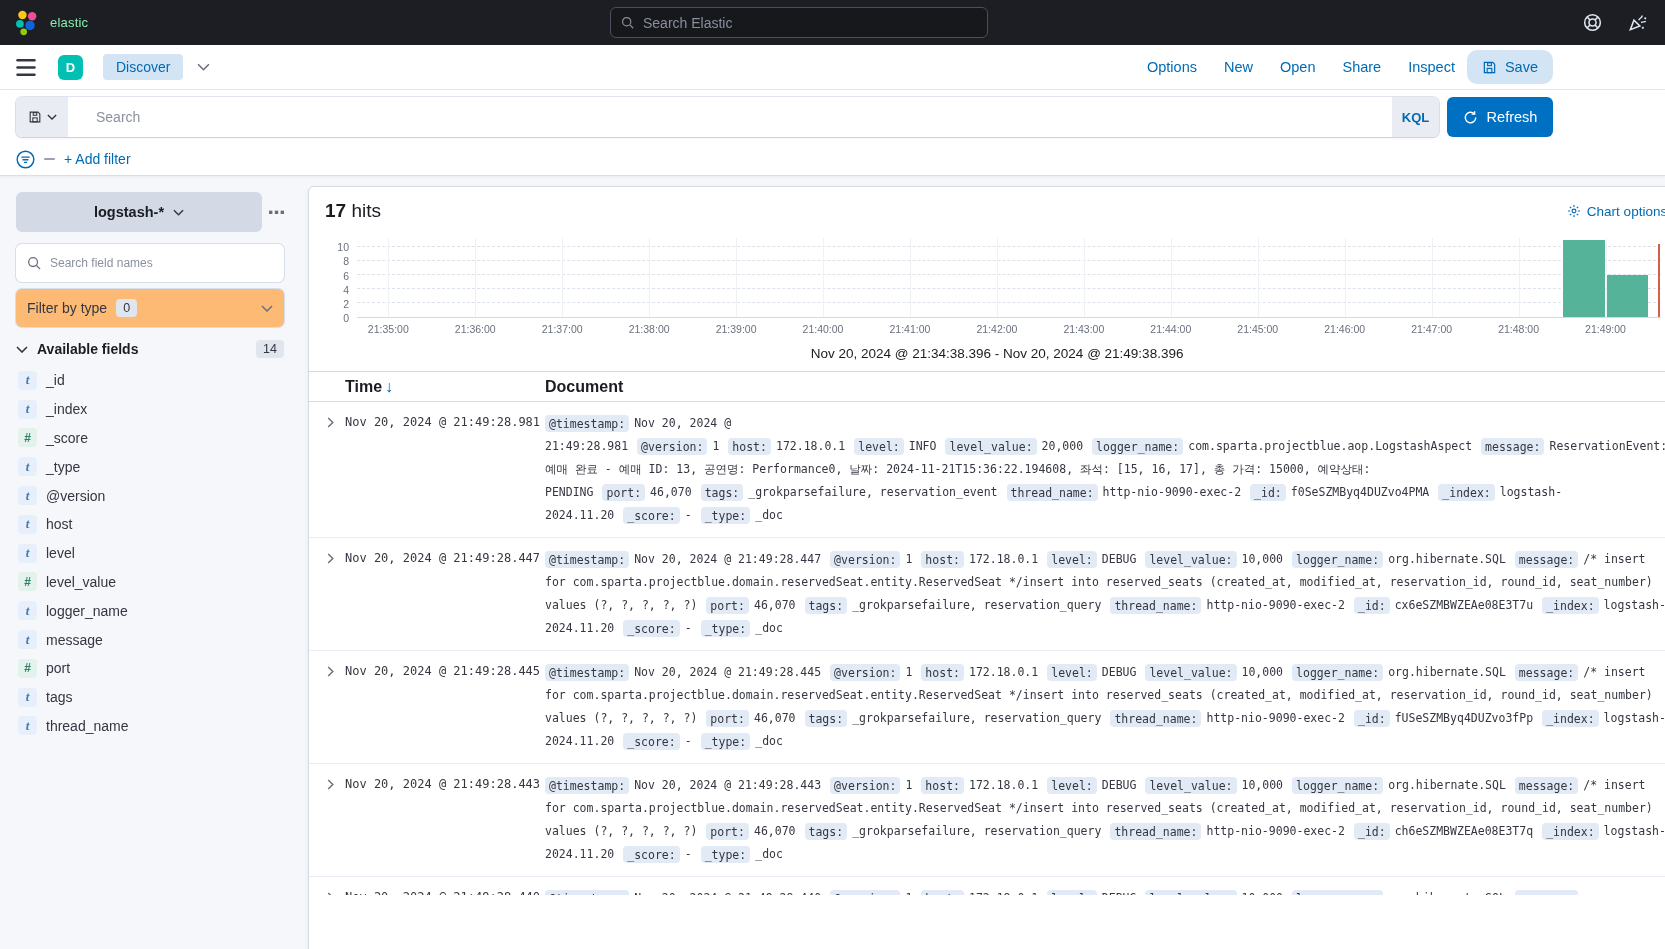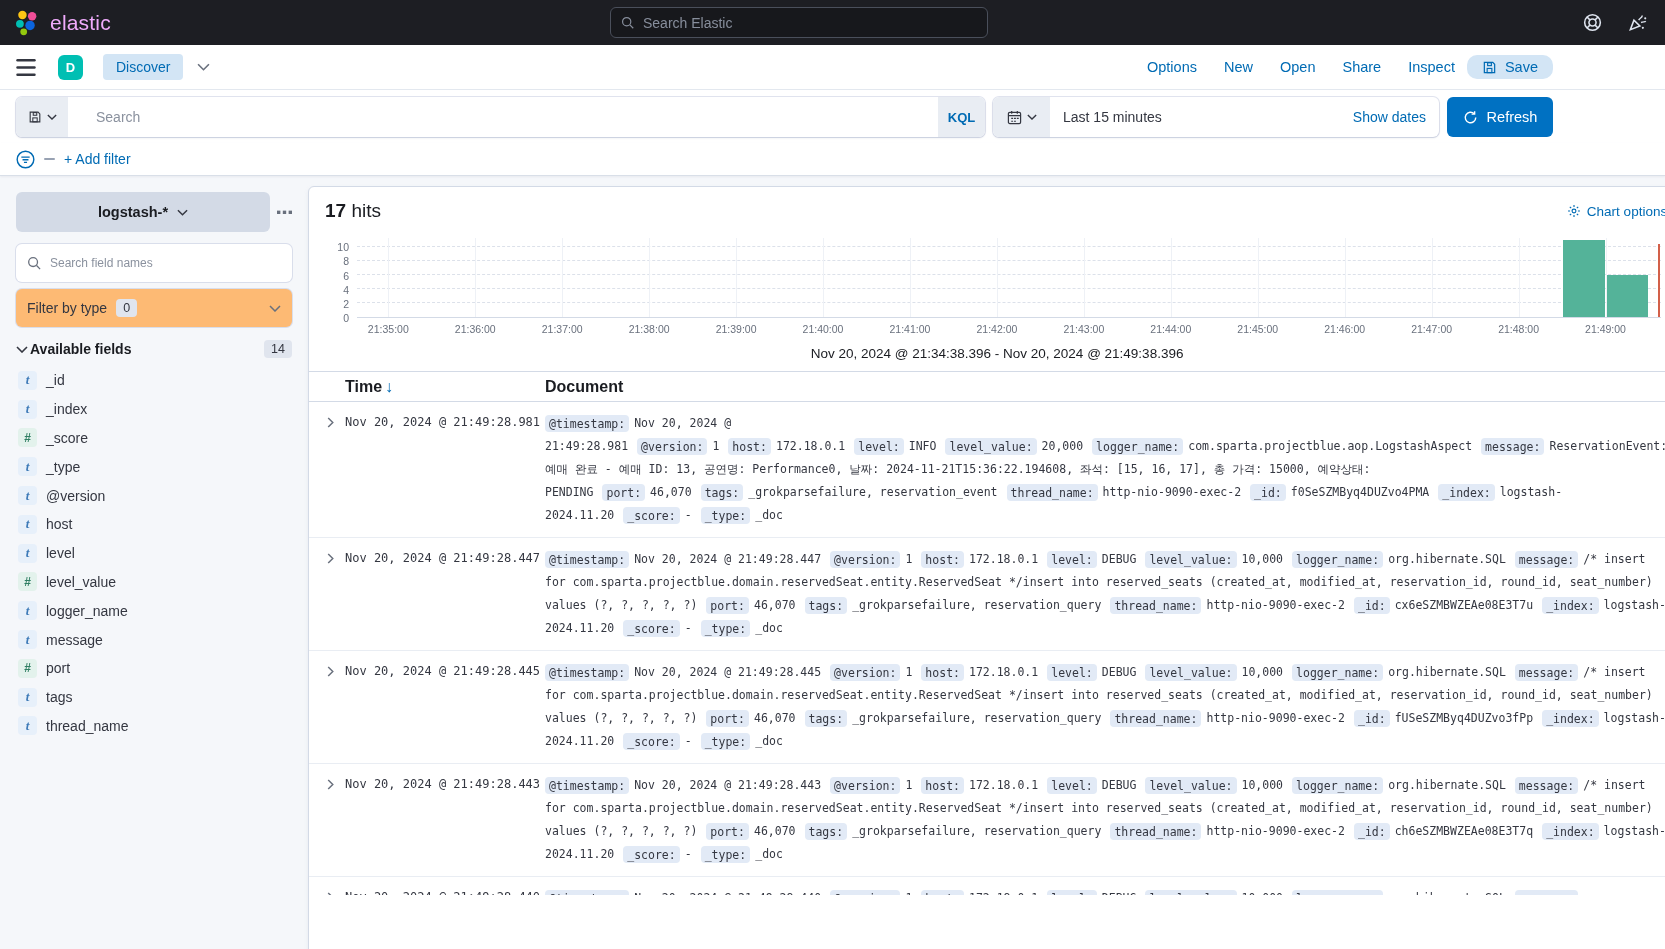--- a/index.html
+++ b/index.html
@@ -3,37 +3,37 @@
 <meta charset="utf-8">
 <style>
   * { box-sizing: border-box; margin: 0; padding: 0; }
   html,body { width:1665px; height:949px; overflow:hidden; background:#F5F7FA;
     font-family:"Liberation Sans", sans-serif; color:#343741; }
   svg { display:block; }
 
   
   .topbar { height:45px; background:#1D1E23; display:flex; align-items:center; padding:0 14px; position:relative; }
   .brand { display:flex; align-items:center; gap:9px; }
-  .brand-name { color:#f0abfc; font-size:21px; font-weight:400; letter-spacing:.2px; }
+  .brand-name { color:#86efac; font-size:13px; font-weight:400; letter-spacing:.2px; }
   .global-search { position:absolute; left:610px; top:7px; width:378px; height:31px;
     background:#17181C; border:1px solid #4A4F5B; border-radius:6px; display:flex; align-items:center; padding:0 10px; gap:8px; }
   .global-search input { flex:1; background:transparent; border:none; outline:none; color:#AEB4C0; font-size:14px; font-family:inherit; }
   .global-search input::placeholder { color:#878E9C; }
   .topbar-right { margin-left:auto; display:flex; align-items:center; gap:26px; padding-right:4px; }
 
   
   .navbar { height:45px; background:#fff; border-bottom:1px solid #E3E8EF; display:flex; align-items:center; padding:0 112px 0 16px; }
   .app-badge { width:25px; height:25px; border-radius:6px; background:#00BFB3; color:#fff; font-weight:700; font-size:13px;
     display:flex; align-items:center; justify-content:center; margin-left:22px; }
   .crumb-pill { margin-left:20px; background:#D3E5F5; color:#006BB4; font-size:14px; font-weight:500;
     padding:5px 13px; border-radius:4px; }
   .crumb-caret { margin-left:14px; }
   .nav-actions { margin-left:auto; display:flex; align-items:center; gap:27px; }
   .nav-link { color:#006BB4; font-size:14.5px; cursor:pointer; }
-  .save-btn { margin-left:12px; height:24px; padding:0 15px; border-radius:10px; background:#D3E5F5; color:#006BB4;
+  .save-btn { margin-left:12px; height:34px; padding:0 15px; border-radius:10px; background:#D3E5F5; color:#006BB4;
     font-size:14.5px; font-weight:500; display:flex; align-items:center; gap:8px; cursor:pointer; }
 
   
   .querybar { background:#fff; padding:7px 112px 6px 16px; display:flex; gap:8px; }
   .search-compound { flex:1; height:40px; background:#fff; border-radius:6px; display:flex; overflow:hidden;
     box-shadow:0 0 0 1px rgba(17,43,134,0.12), 0 1px 2px rgba(152,162,179,.3); }
   .prepend { width:52px; background:#E9EDF3; display:flex; align-items:center; justify-content:center; gap:5px; cursor:pointer; }
   .search-compound input { flex:1; border:none; outline:none; padding:0 28px; font-size:14px; font-family:inherit; color:#343741; }
   .search-compound input::placeholder { color:#8A919E; }
   .kql-seg { width:47px; background:#E9EDF3; color:#006BB4; font-size:13px; font-weight:600;
@@ -47,33 +47,33 @@
     display:flex; align-items:center; justify-content:center; gap:9px; cursor:pointer; }
 
   
   .filterbar { background:#fff; height:33px; display:flex; align-items:center; padding:0 16px; gap:9px;
     border-bottom:1px solid #D9DFE8; box-shadow:0 1px 2px rgba(152,162,179,.15); }
   .mini-dash { width:11px; height:2px; background:#98A2B3; border-radius:1px; }
   .add-filter { color:#006BB4; font-size:14px; cursor:pointer; }
 
   
   .content { display:flex; height:771px; }
-  .sidebar { width:308px; padding:16px 16px 0 16px; flex:none; }
+  .sidebar { width:308px; padding:16px 24px 0 16px; flex:none; }
   .sb-toprow { display:flex; align-items:center; gap:7px; }
   .index-btn { flex:1; height:40px; background:#D3DAE6; border-radius:6px; display:flex; align-items:center; justify-content:center;
     gap:9px; font-weight:700; font-size:14.5px; color:#1A1C21; cursor:pointer; }
   .field-search { margin-top:12px; height:38px; border-radius:6px; background:#fff; display:flex; align-items:center; padding:0 11px; gap:8px;
     box-shadow:0 0 0 1px rgba(17,43,134,0.12); }
   .field-search input { flex:1; border:none; outline:none; font-size:12px; font-family:inherit; color:#343741; }
   .field-search input::placeholder { color:#8A919E; }
   .type-filter { margin-top:7px; height:38px; border-radius:6px; background:#fdba74; display:flex; align-items:center; padding:0 11px; gap:9px;
     box-shadow:0 0 0 1px rgba(17,43,134,0.12); cursor:pointer; }
   .type-filter-label { font-size:14px; color:#343741; }
   .count-badge { background:#E0E5EE; border-radius:4px; font-size:12.5px; padding:2px 7px; color:#343741; }
-  .avail-row { margin-top:13px; display:flex; align-items:center; gap:2px; cursor:pointer; }
+  .avail-row { margin-top:13px; display:flex; align-items:center; gap:9px; cursor:pointer; }
   .avail-label { font-weight:700; font-size:14px; color:#1A1C21; }
   .avail-count { margin-left:auto; }
   .field-list { margin-top:8px; }
   .field-item { display:flex; align-items:center; gap:9px; height:28.8px; padding-left:2px; border-radius:4px; cursor:pointer; }
   .fi { width:19px; height:19px; border-radius:4px; display:flex; align-items:center; justify-content:center;
     font-size:12px; font-weight:700; flex:none; }
   .fi-string { background:#E7F0FA; color:#3D7AB8; font-style:italic; font-family:"Liberation Serif", serif; font-size:13px; }
   .fi-number { background:#E3F2EC; color:#2F7E63; }
   .fi-date   { background:#F3EEDF; color:#96732C; }
   .field-name { font-size:14px; color:#343741; }
@@ -188,35 +188,20 @@
         <path d="M2.5 2.5h9l2 2v9h-11z" fill="none" stroke="#343741" stroke-width="1.3"></path>
         <rect x="5.5" y="9" width="5" height="4.5" fill="none" stroke="#343741" stroke-width="1.2"></rect>
         <rect x="6" y="3" width="4" height="3" fill="none" stroke="#343741" stroke-width="1.2"></rect>
       </svg>
       <svg width="10" height="6" viewBox="0 0 12 7">
         <path d="M1 1l5 5 5-5" fill="none" stroke="#343741" stroke-width="1.6"></path>
       </svg>
     </div>
     <input type="text" placeholder="Search" style="">
     <div class="kql-seg">KQL</div>
-  </div>
-  <div class="datepicker">
-    <div class="cal-seg">
-      <svg width="15" height="15" viewBox="0 0 16 16">
-        <rect x="1.5" y="2.5" width="13" height="12" rx="1.5" fill="none" stroke="#343741" stroke-width="1.3"></rect>
-        <path d="M1.5 6h13" stroke="#343741" stroke-width="1.2"></path>
-        <path d="M5 1v3M11 1v3" stroke="#343741" stroke-width="1.3"></path>
-        <path d="M4.5 9h2M7.5 9h2M10.5 9h2M4.5 12h2M7.5 12h2" stroke="#343741" stroke-width="1.3"></path>
-      </svg>
-      <svg width="10" height="6" viewBox="0 0 12 7">
-        <path d="M1 1l5 5 5-5" fill="none" stroke="#343741" stroke-width="1.6"></path>
-      </svg>
-    </div>
-    <span class="range-text">Last 15 minutes</span>
-    <span class="show-dates">Show dates</span>
   </div>
   <div class="refresh-btn">
     <svg width="15" height="15" viewBox="0 0 16 16">
       <path d="M13.6 8a5.6 5.6 0 1 1-1.6-3.9" fill="none" stroke="#fff" stroke-width="1.5"></path>
       <path d="M12.4 1.2v3.2H9.2" fill="none" stroke="#fff" stroke-width="1.5"></path>
     </svg>
     <span>Refresh</span>
   </div>
 </div>
 

